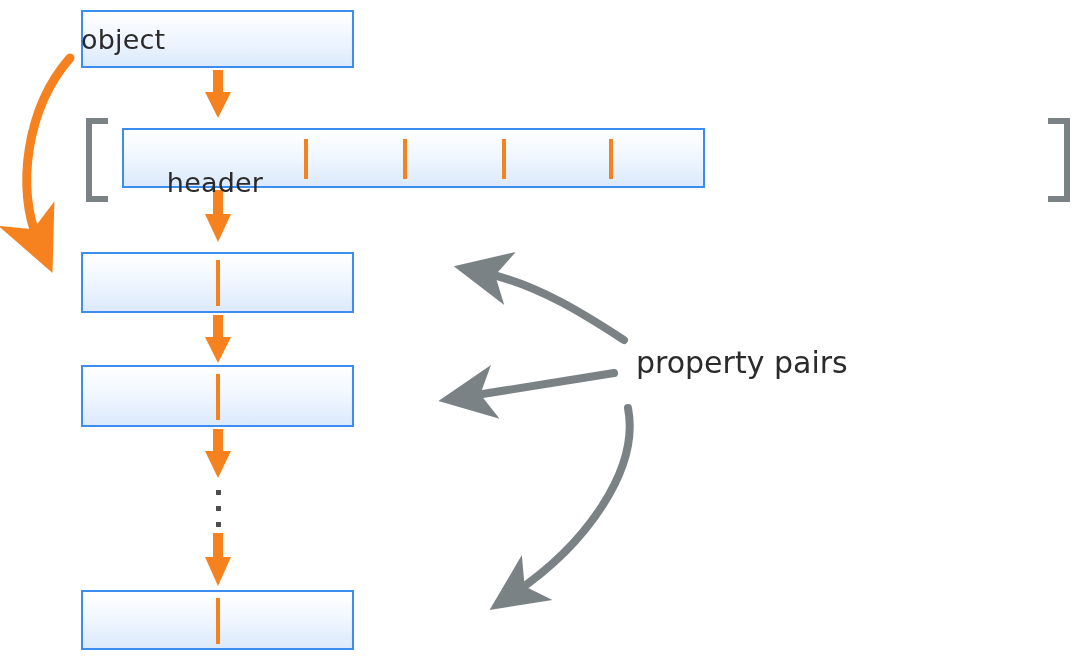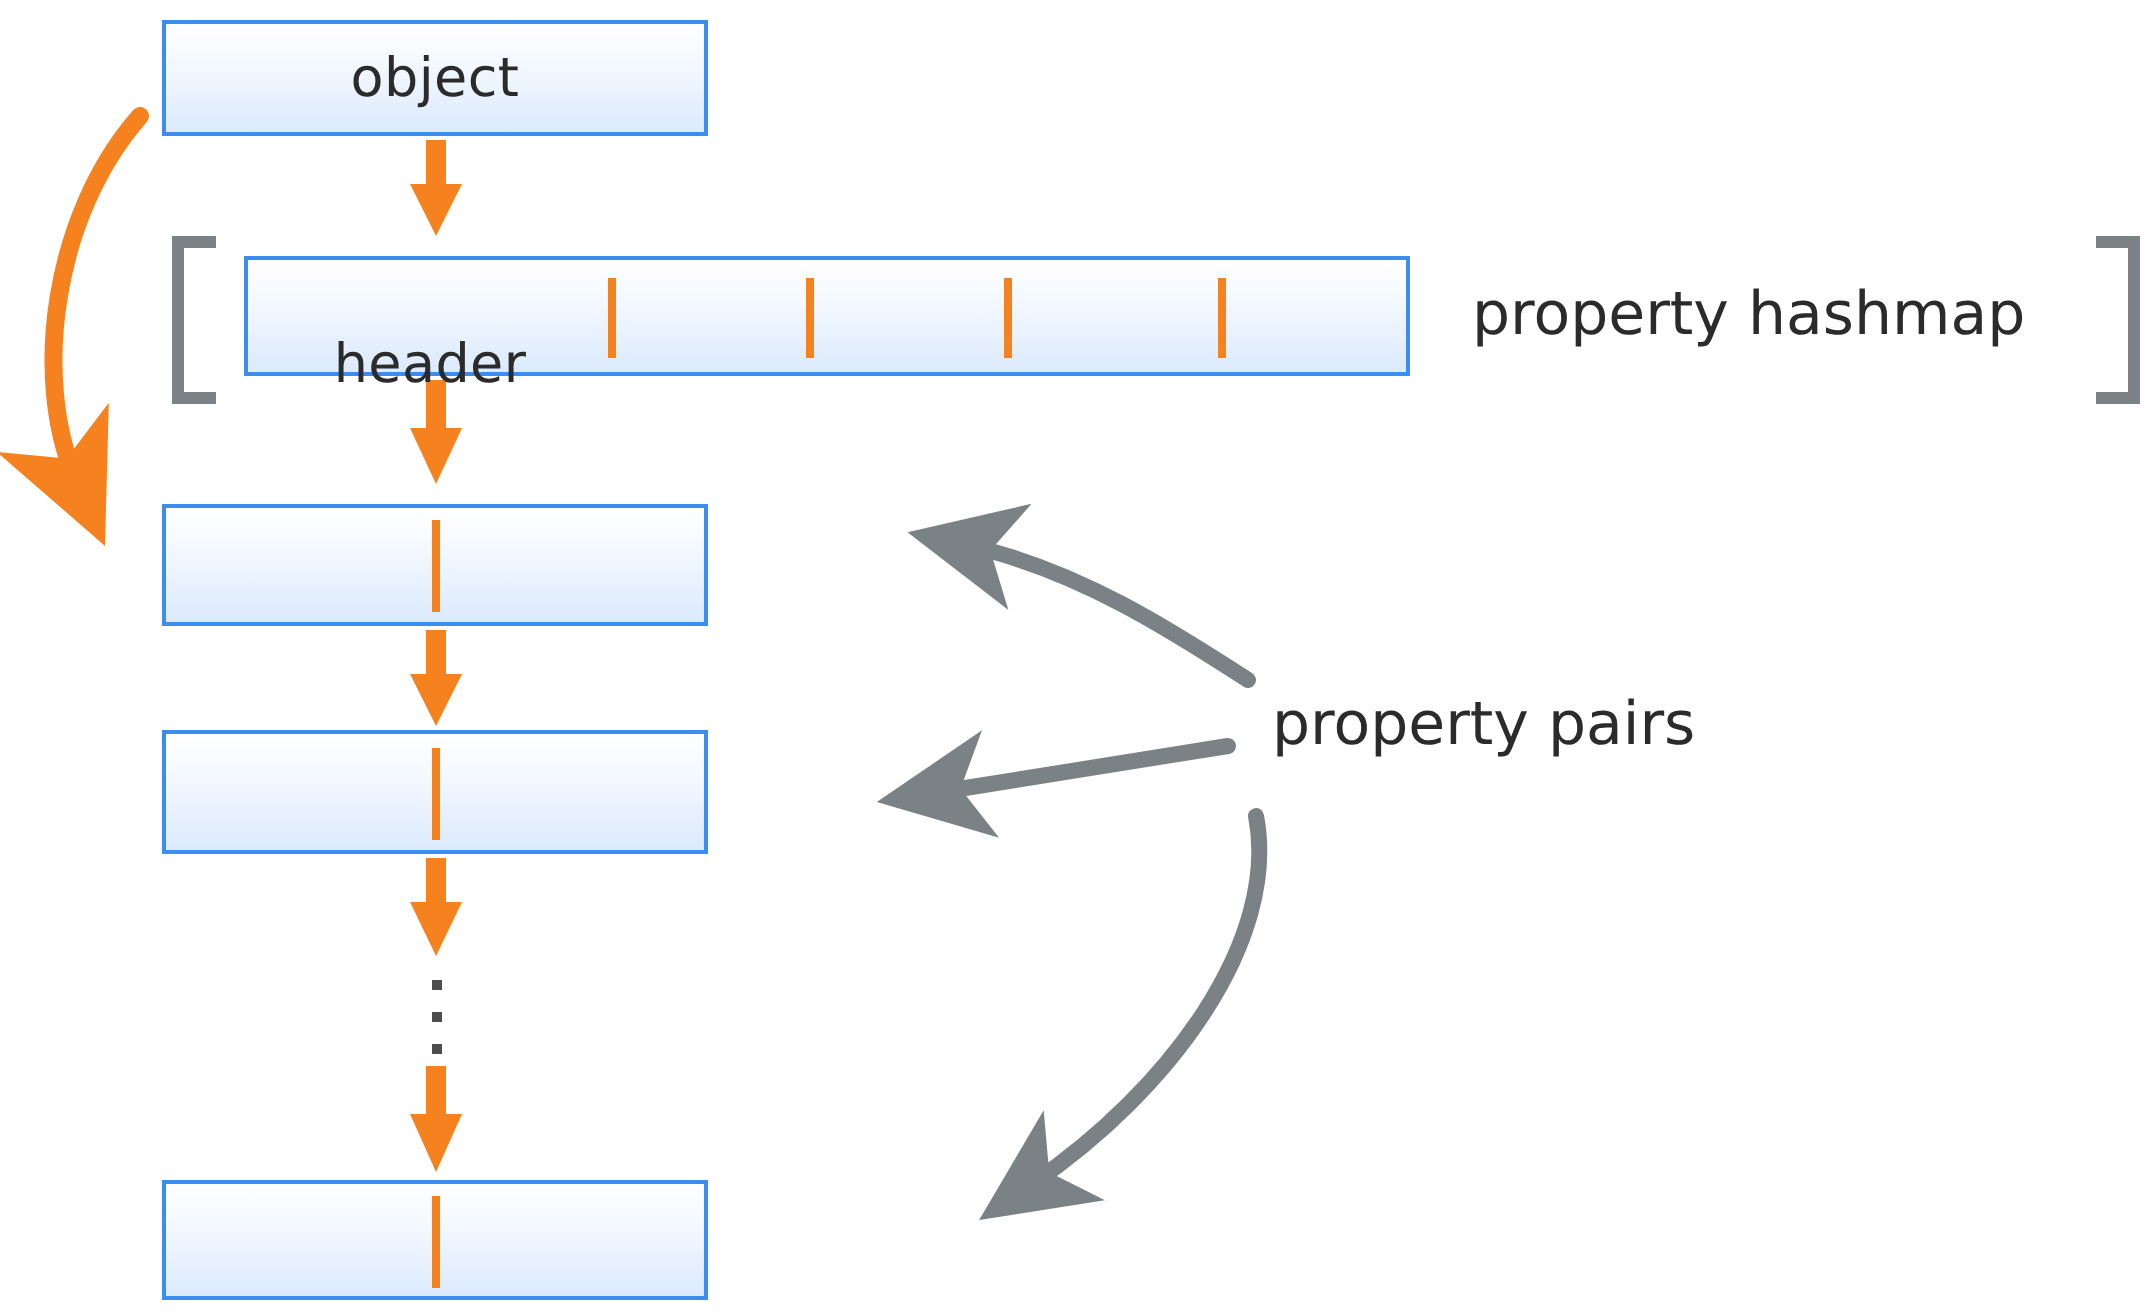--- a/index.html
+++ b/index.html
@@ -113,33 +113,32 @@
       <rect x="213" y="429" width="10" height="24" fill="#f5821f"></rect>
       <polygon points="205,451 231,451 218,478" fill="#f5821f"></polygon>
     </g>
     <g>
       <rect x="213" y="533" width="10" height="26" fill="#f5821f"></rect>
       <polygon points="205,557 231,557 218,586" fill="#f5821f"></polygon>
     </g>
   </svg>
 
   <div class="box" style="left:81px; top:10px; width:273px; height:58px;"></div>
-  <div class="box-label" style="left:81px; top:24px; width:273px; text-align:center;">object</div>
+  <div class="box-label" style="left:81px; top:24px; width:273px; ">object</div>
 
   <div class="box" style="left:122px; top:128px; width:583px; height:60px;"></div>
   <div class="box-label" style="left:140px; top:143px; width:150px; text-align:center;margin-top:24px;">header</div>
   <div class="tick" style="left:304px; top:139px; height:40px;"></div>
   <div class="tick" style="left:403px; top:139px; height:40px;"></div>
   <div class="tick" style="left:502px; top:139px; height:40px;"></div>
   <div class="tick" style="left:609px; top:139px; height:40px;"></div>
 
   <div class="bracket bracket-left" style="left:86px; top:118px; width:22px; height:84px;"></div>
   <div class="bracket bracket-right" style="left:1048px; top:118px; width:22px; height:84px;"></div>
 
-  <div class="plain-label" style="left:736px; top:140px;">property hashmap</div>
 
   <div class="box" style="left:81px; top:252px; width:273px; height:61px;"></div>
   <div class="tick" style="left:216px; top:260px; height:46px;"></div>
 
   <div class="box" style="left:81px; top:365px; width:273px; height:62px;"></div>
   <div class="tick" style="left:216px; top:374px; height:46px;"></div>
 
   <div class="dot" style="left:216px; top:490px;"></div>
   <div class="dot" style="left:216px; top:506px;"></div>
   <div class="dot" style="left:216px; top:522px;"></div>

